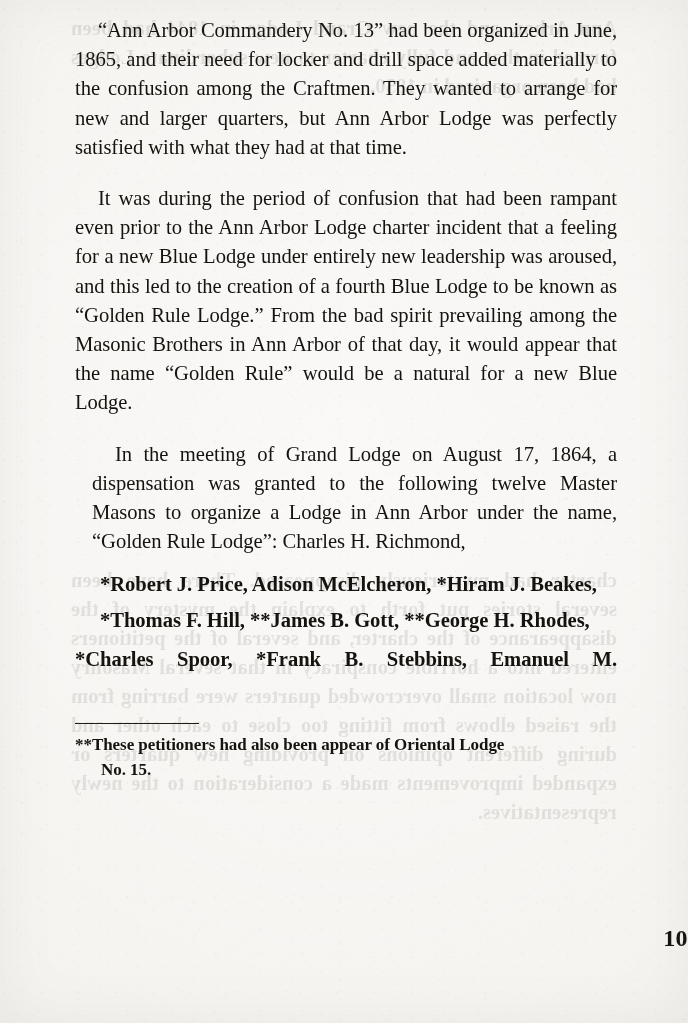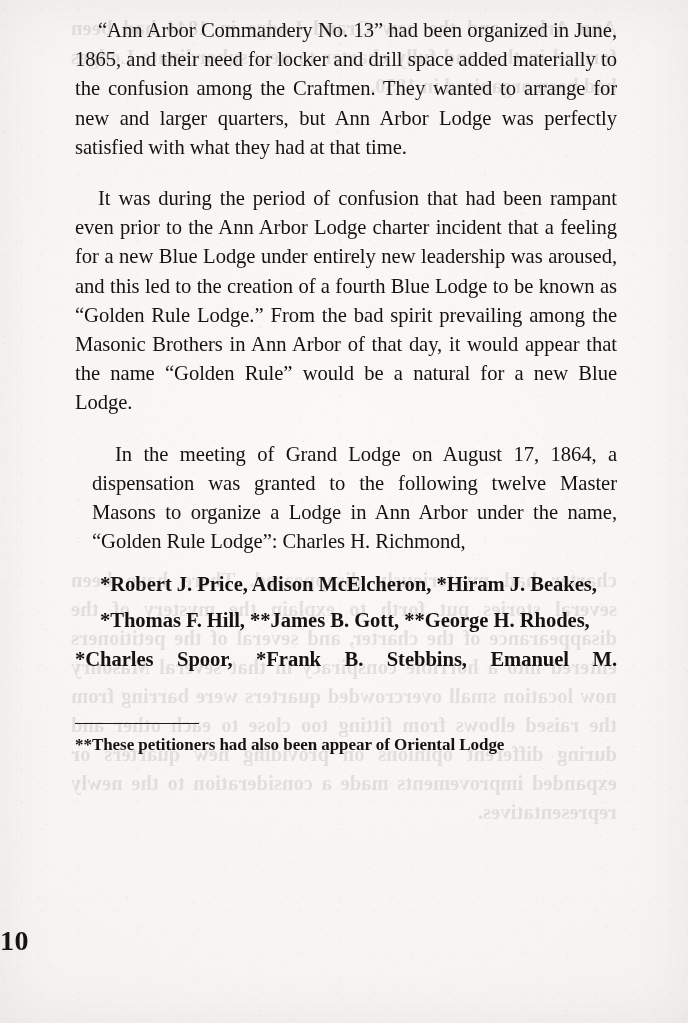--- a/index.html
+++ b/index.html
@@ -143,22 +143,22 @@
   .footnote.fn-1 { padding-left: 14px; text-indent: -3px; }
   .footnote.fn-2 { padding-left: 0; }
   .footnote.fn-2 .fn-cont { display: block; padding-left: 26px; }
 
   
   #page-number {
     position: absolute;
     left: 0;
     right: 0;
     top: 925px;
-    text-align: left;
-    font-size: 28px;
+    text-align: right;
+    font-size: 24px;
     font-weight: 700;
     color: #15130f;
     letter-spacing: .4px;
   }
 
   
   #vignette {
     position: absolute;
     inset: 0;
     pointer-events: none;
@@ -198,19 +198,20 @@
     </div>
 
   </div>
 
   <div id="footnote-area">
     <div id="footnote-rule"></div>
 
 
     <p class="footnote fn-2">
       <span>**</span><span>These petitioners had also been appear of Oriental Lodge</span>
+      <span class="fn-cont">No. 15.</span>
     </p>
   </div>
 
   <div id="page-number">10</div>
 
   <div id="vignette"></div>
 </div>
 
 </body></html>

